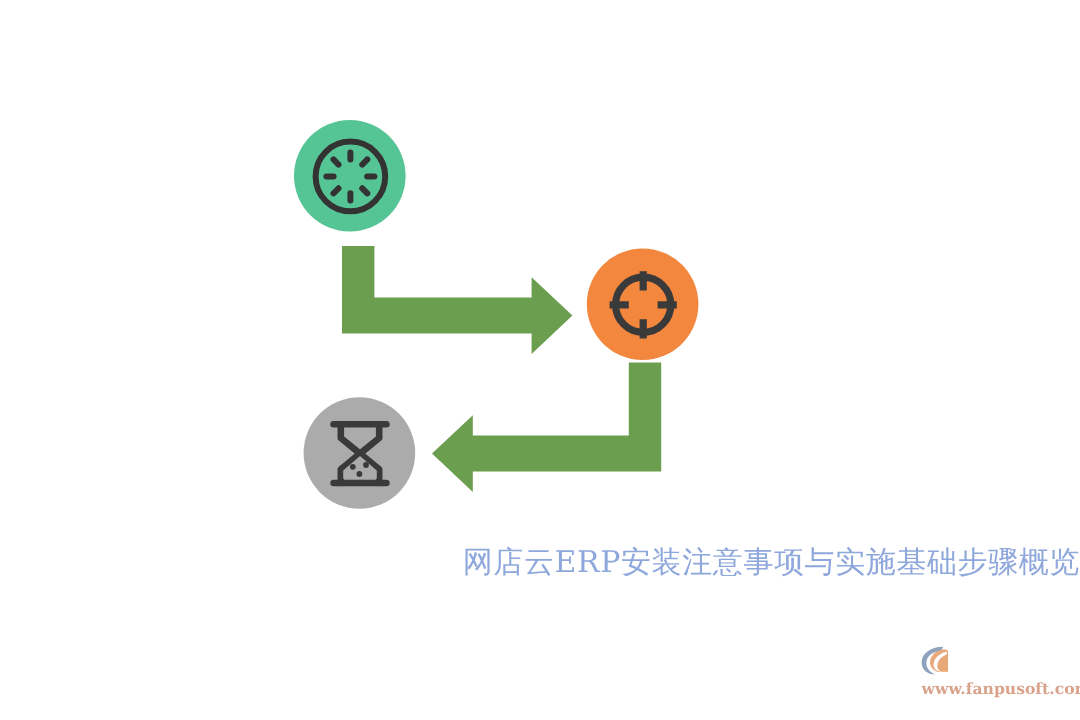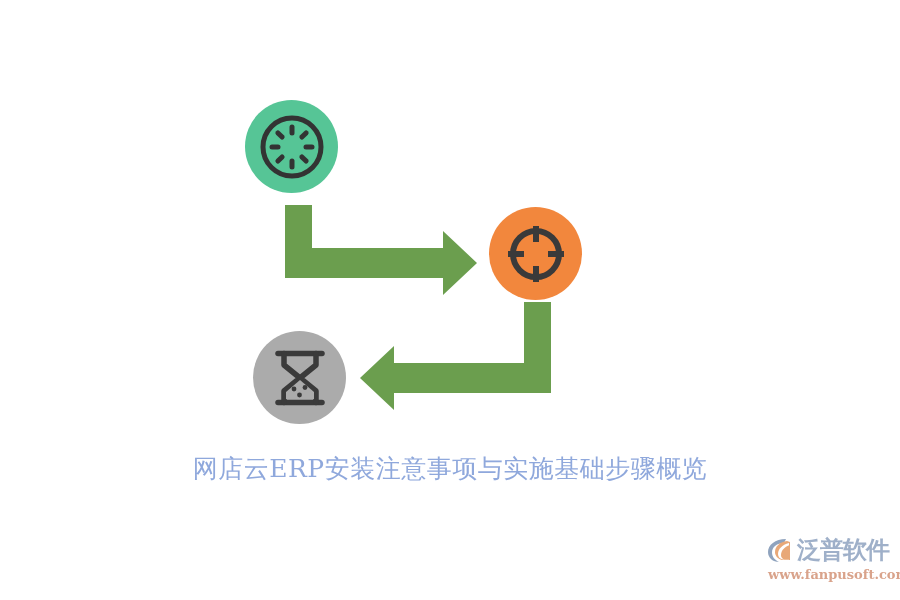--- a/index.html
+++ b/index.html
@@ -63,21 +63,21 @@
     height: 600px;
     pointer-events: none;
   }
 
   
   #caption {
     position: absolute;
     left: 0;
     top: 452px;
     width: 900px;
-    text-align: center;
+    text-align: right;
     font-family: "DejaVu Serif", "Liberation Serif", serif;
     font-size: 25px;
     letter-spacing: 0.5px;
     color: #8FA8DC;
     white-space: nowrap;
   }
 
   
   #watermark {
     position: absolute;
@@ -178,18 +178,17 @@
   <div id="caption">网店云ERP安装注意事项与实施基础步骤概览</div>
 
   <div id="watermark">
     <div id="wm-row">
       <svg id="wm-mark" width="28" height="28" viewBox="0 0 28 28" xmlns="http://www.w3.org/2000/svg">
         <path d="M 20,3 C 9,3 2,9 2,16 C 2,22 7,26 13,26 C 9,24 6,21 6,16.5 C 6,11 11,7 18,7 Z" fill="#8FA3BE"></path>
         <path d="M 21,5 C 14,6 9,10 9,16 C 9,20 12,23 16,24 L 24,24 L 24,6 Z" fill="#E8A878"></path>
         <path d="M 23,7 C 16,9 12,13 12,18 C 12,21 14,23 17,23.5 L 23,23.5 Z" fill="#ffffff"></path>
         <path d="M 24,9 C 18,11 15,15 15,19 C 15,21.5 16.5,23 18.5,23.5 L 24,23.5 Z" fill="#E8A878"></path>
       </svg>
-      <div id="wm-name">泛普软件</div>
     </div>
     <div id="wm-url">www.fanpusoft.com</div>
   </div>
 
 </div>
 
 </body></html>

